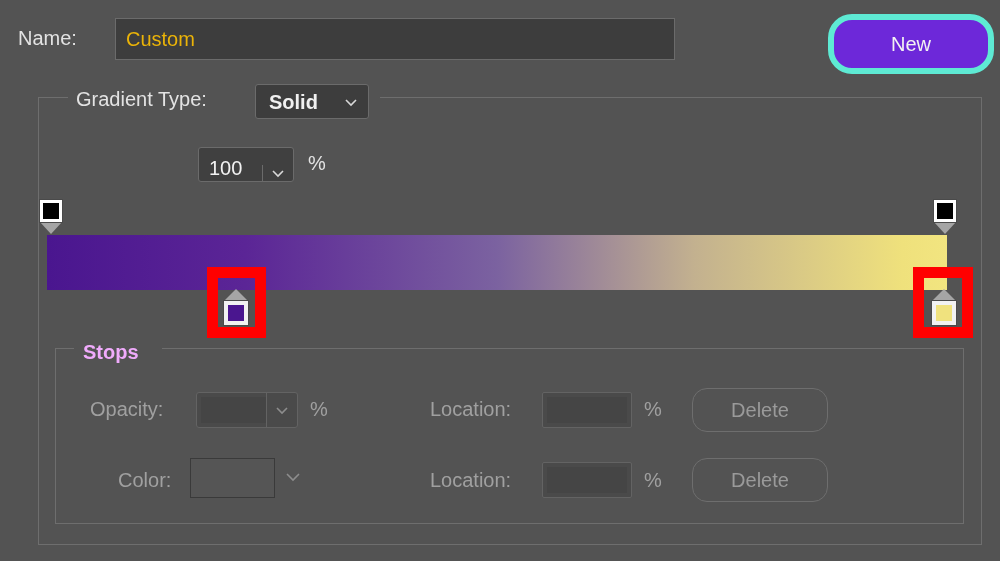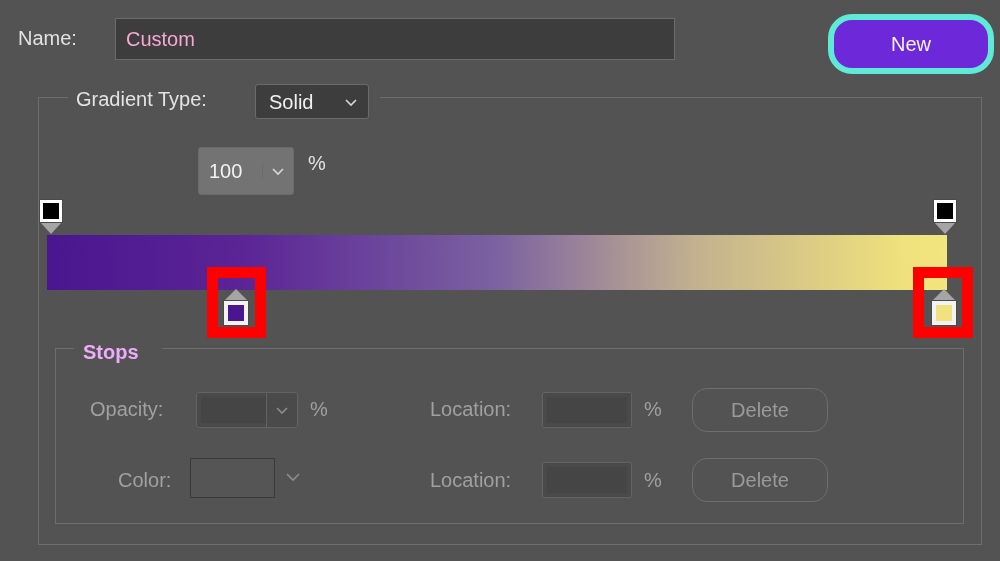--- a/index.html
+++ b/index.html
@@ -33,21 +33,21 @@
 
   #name-input {
     position: absolute;
     left: 115px;
     top: 18px;
     width: 560px;
     height: 42px;
     box-sizing: border-box;
     background: #3d3d3d;
     border: 1px solid #6b6b6b;
-    color: #f9a8d4;
+    color: #eab308;
     font-family: "Liberation Sans", sans-serif;
     font-size: 20px;
     padding: 0 10px;
     outline: none;
   }
 
   
   #new-button {
     position: absolute;
     left: 828px;
@@ -102,44 +102,45 @@
     display: flex;
     align-items: center;
     cursor: pointer;
   }
   #gradient-type-select .val {
     font-size: 20px;
     color: #f0f0f0;
     padding-left: 13px;
     flex: 1;
     line-height: 1;
+    font-weight: bold;
   }
   .chev {
     width: 16px;
     height: 16px;
     margin-right: 9px;
     flex: 0 0 auto;
   }
   .chev svg { display: block; }
 
   
   #smoothness-label { left: 44px; top: 153px; }
 
   #smoothness-field {
     position: absolute;
     left: 198px;
     top: 147px;
     width: 96px;
-    height: 48px;
-    box-sizing: border-box;
-    background: #737373;
+    height: 35px;
+    box-sizing: border-box;
+    background: #404040;
     border: 1px solid #6b6b6b;
     border-radius: 3px;
     display: flex;
-    align-items: center;
+    align-items: flex-end;
   }
   #smoothness-input {
     flex: 1;
     background: transparent;
     border: none;
     color: #f2f2f2;
     font-family: "Liberation Sans", sans-serif;
     font-size: 20px;
     padding-left: 10px;
     outline: none;

